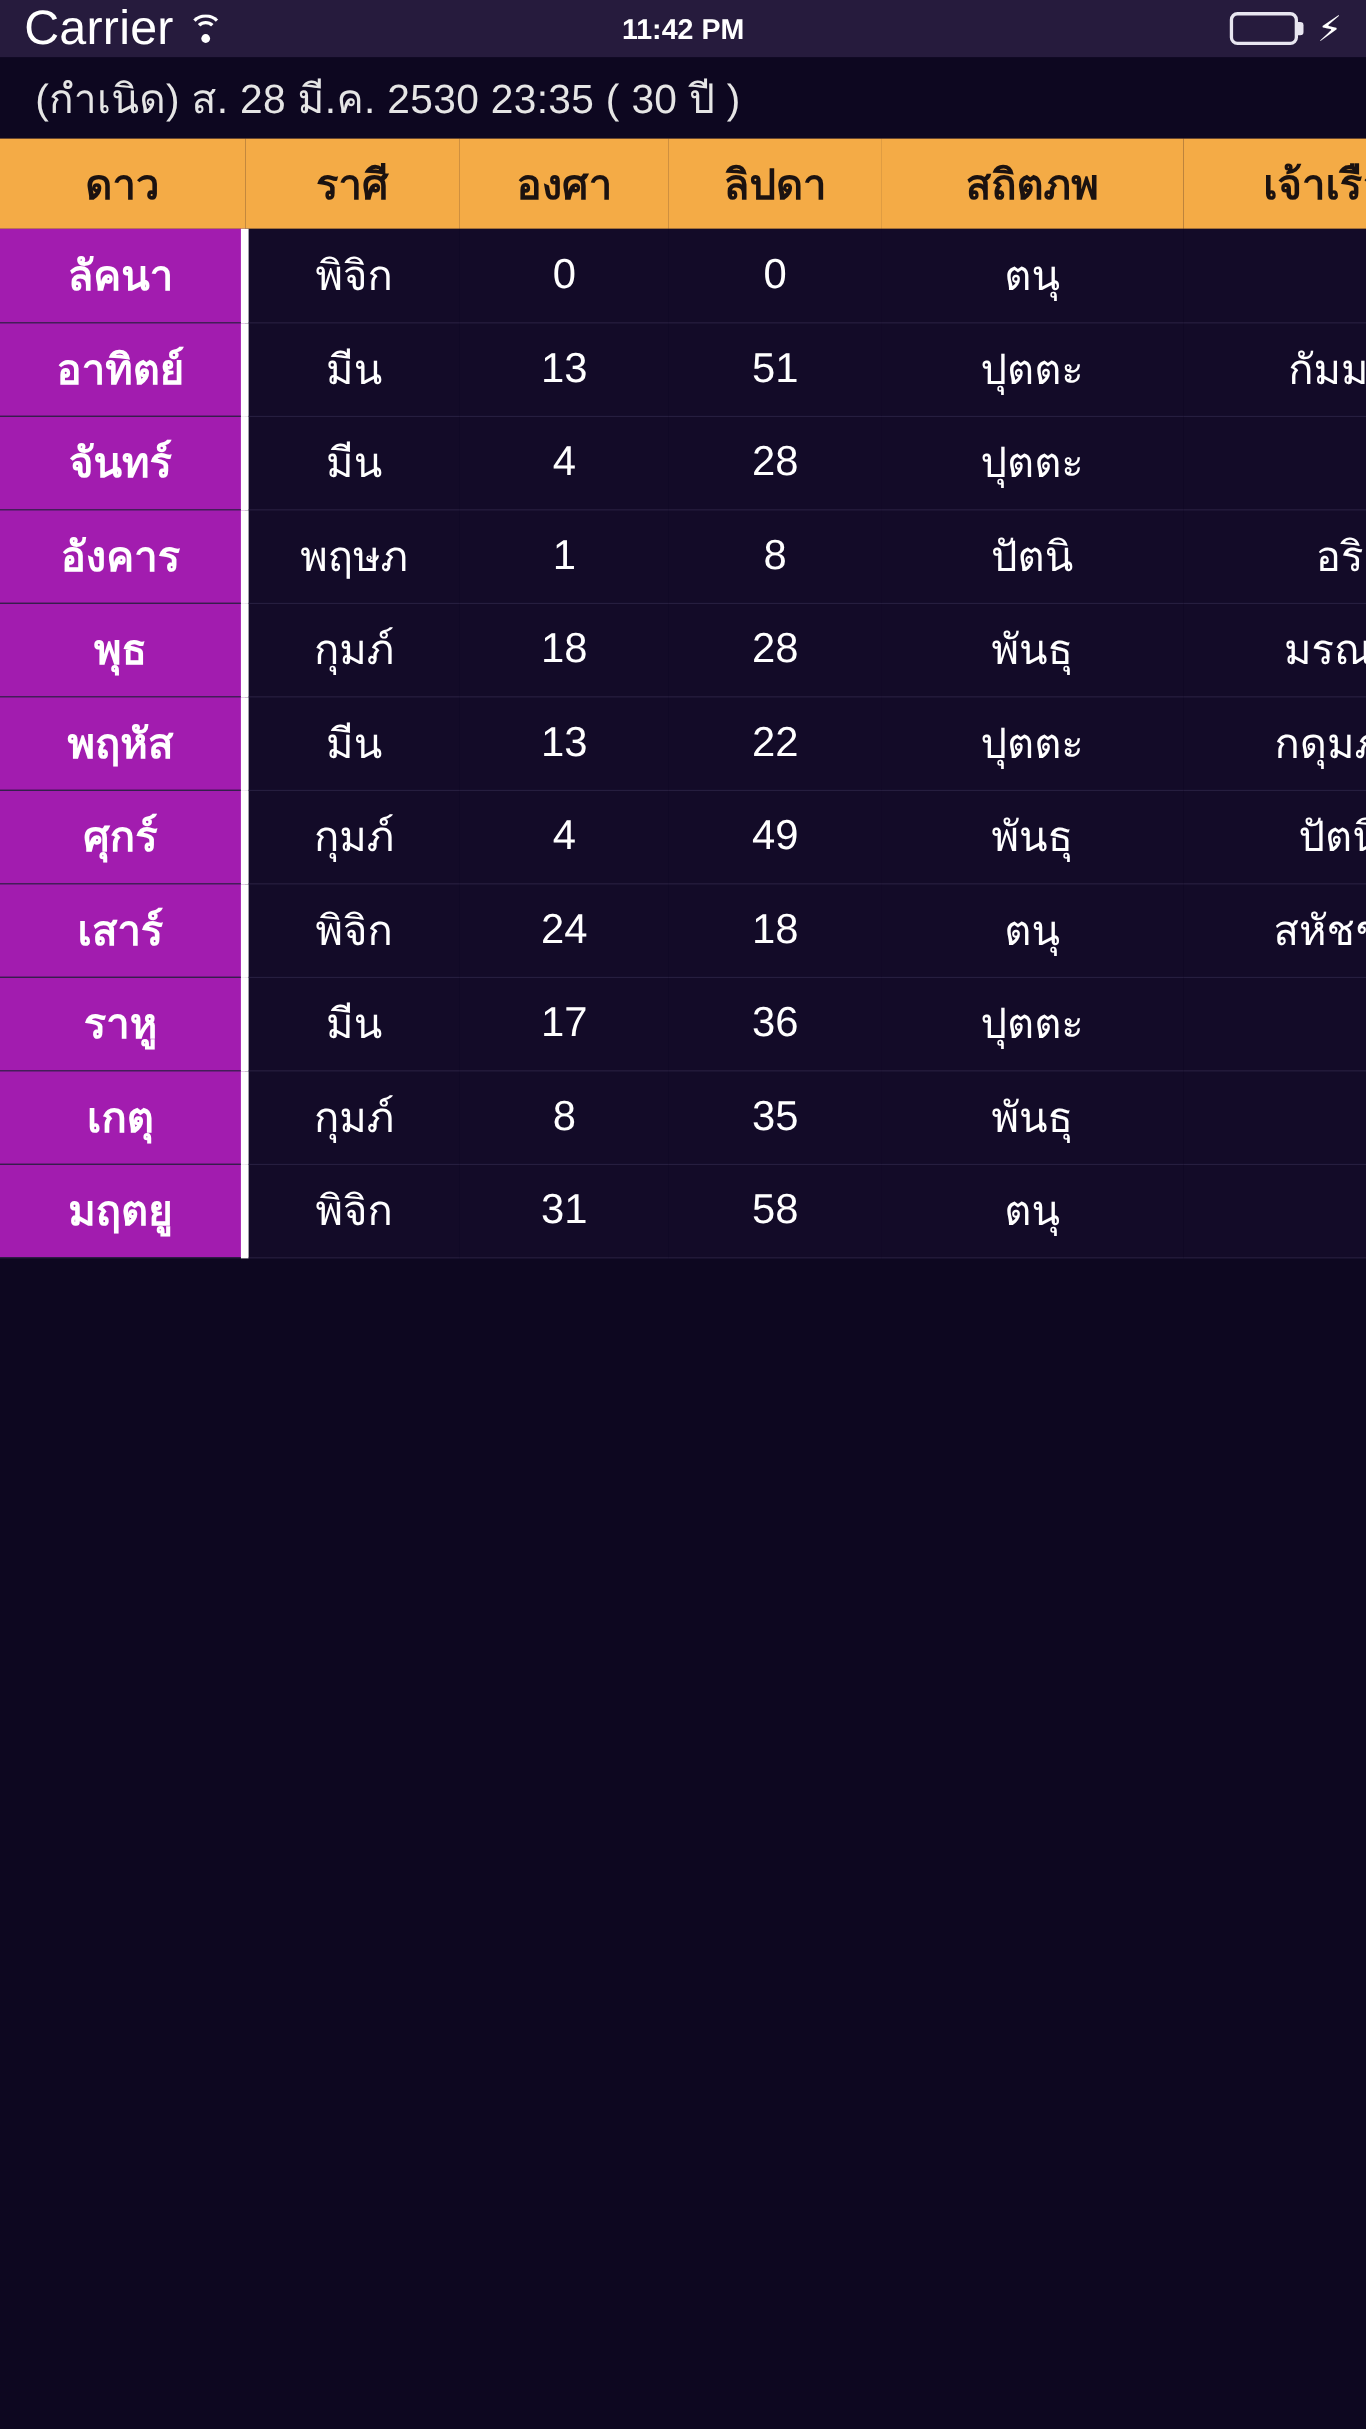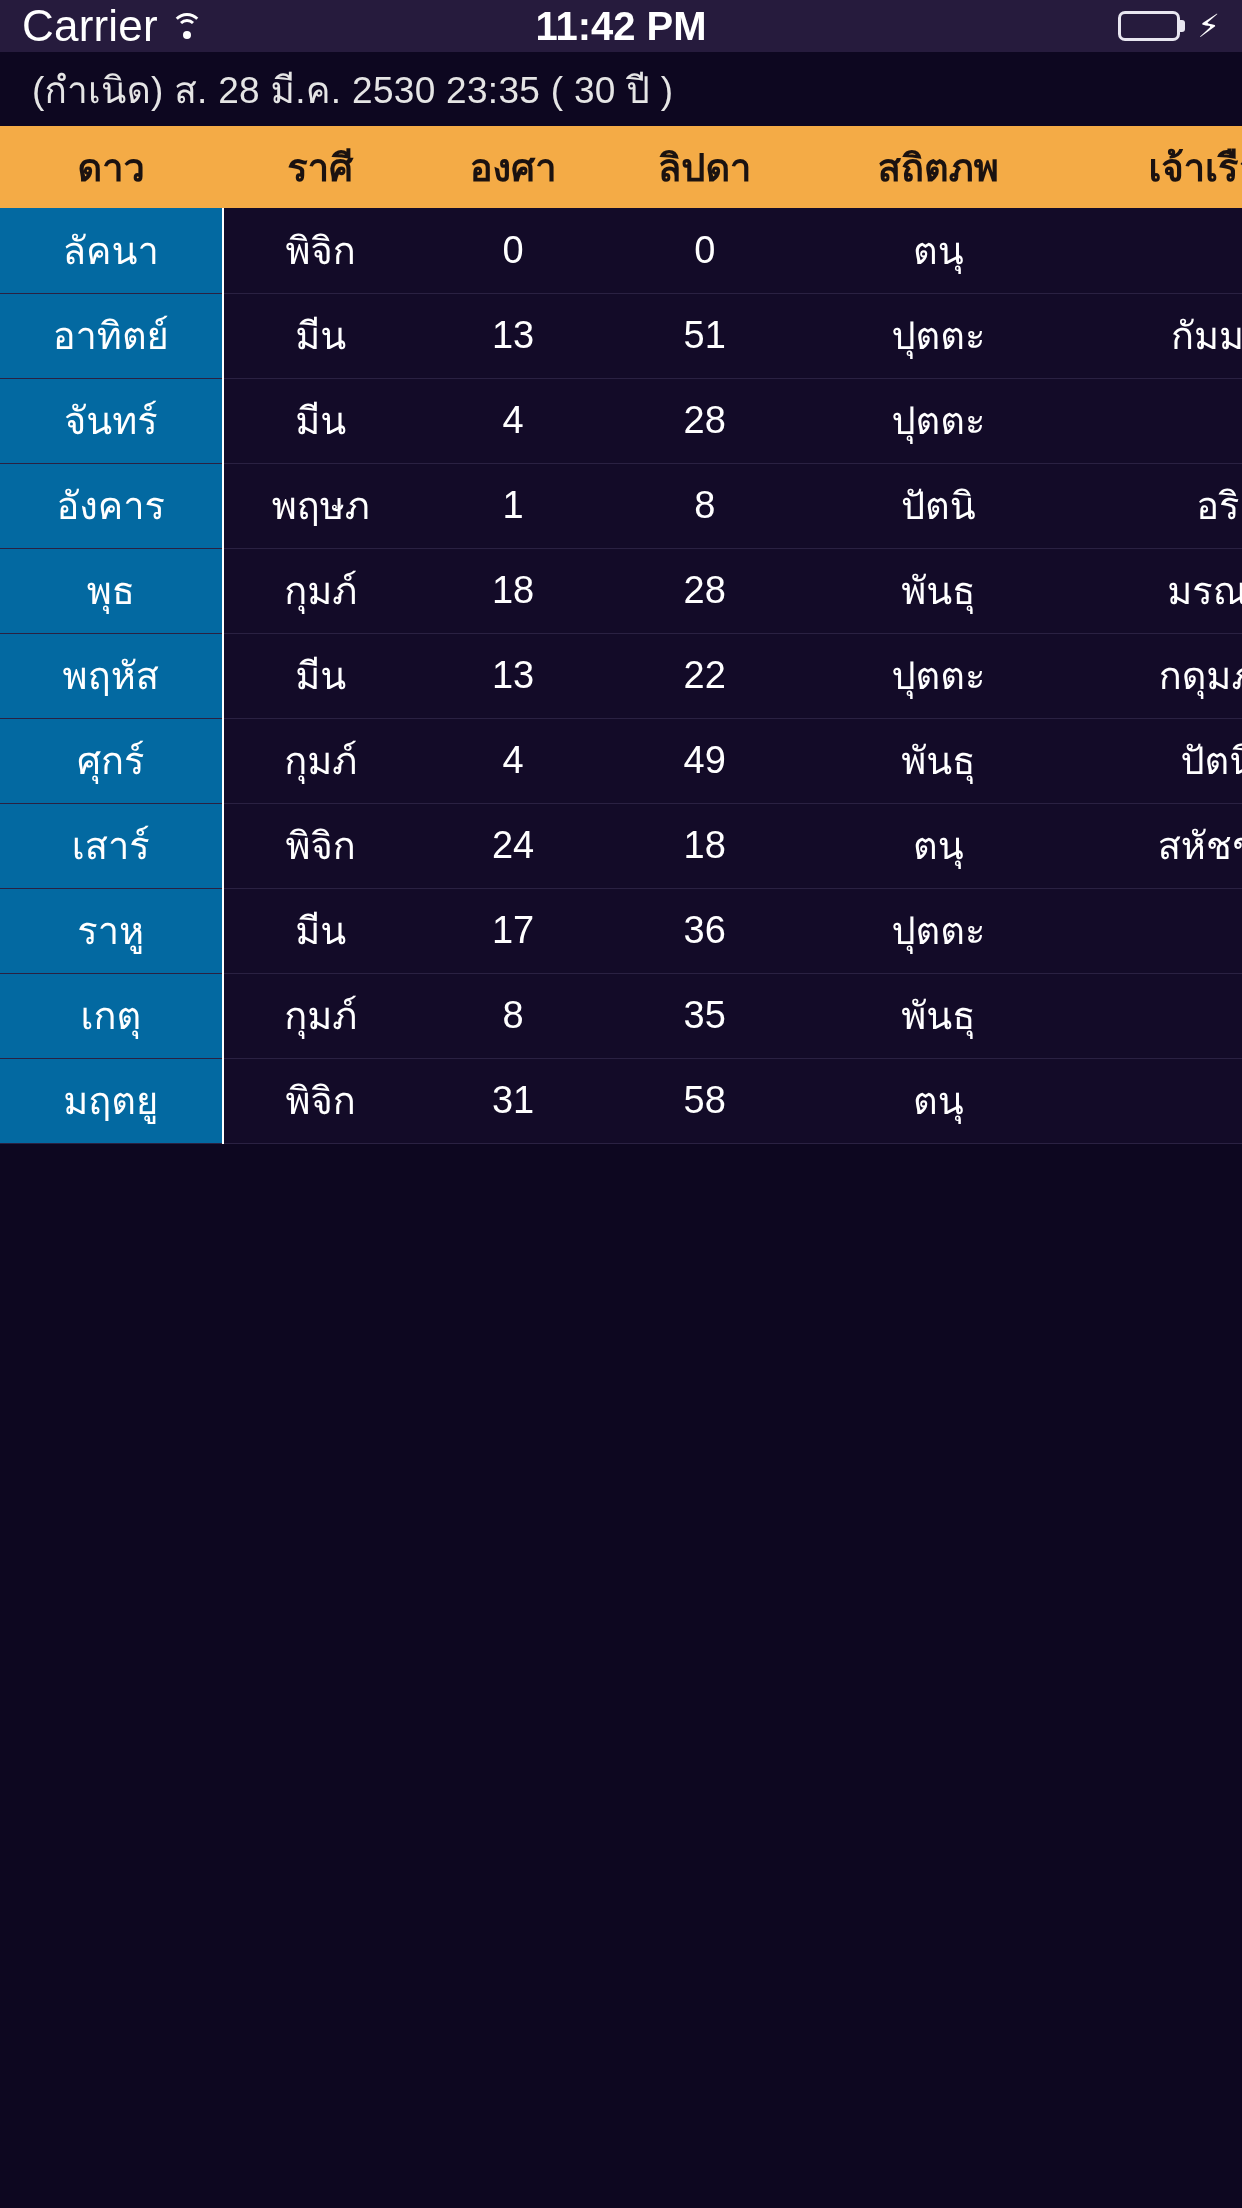--- a/index.html
+++ b/index.html
@@ -16,21 +16,21 @@
     position:relative; height:52px; width:100%;
     background:#261b3d;
     display:flex; align-items:center;
     padding:0 22px;
     color:#ffffff;
   }
   .sb-left{ display:flex; align-items:center; gap:12px; font-size:44px; letter-spacing:.2px; }
   .sb-center{
     position:absolute; left:0; right:0; top:0; height:52px;
     display:flex; align-items:center; justify-content:center;
-    font-size:40px; font-weight:bold; pointer-events:none;
+    font-size:26px; font-weight:bold; pointer-events:none;
   }
   .sb-right{ margin-left:auto; display:flex; align-items:center; gap:8px; z-index:2; }
   .wifi-icon{ display:inline-block; width:34px; height:26px; position:relative; }
   .wifi-icon i{
     position:absolute; left:50%; transform:translateX(-50%);
     border:3px solid #fff; border-bottom-color:transparent;
     border-left-color:transparent; border-right-color:transparent;
     border-radius:50%;
   }
   .wifi-icon i:nth-child(1){ width:32px; height:32px; top:0; }
@@ -99,22 +99,22 @@
     font-size:38px; font-weight:bold;
     height:82px; text-align:center; vertical-align:middle;
   }
   table.grid td{
     color:#ffffff; font-size:38px;
     height:85px; text-align:center; vertical-align:middle;
     background:#130b28;
     border-bottom:1px solid #2a2142;
   }
   table.grid td.starname{
-    background:#0369a1; font-weight:normal;
-    border-right:2px solid #ffffff;
+    background:#a21caf; font-weight:bold;
+    border-right:7px solid #ffffff;
   }
   col.c0{ width:180px; }
   col.c1{ width:158px; }
   col.c2{ width:154px; }
   col.c3{ width:156px; }
   col.c4{ width:222px; }
   col.c5{ width:230px; }
 </style>
 </head>
 <body>

